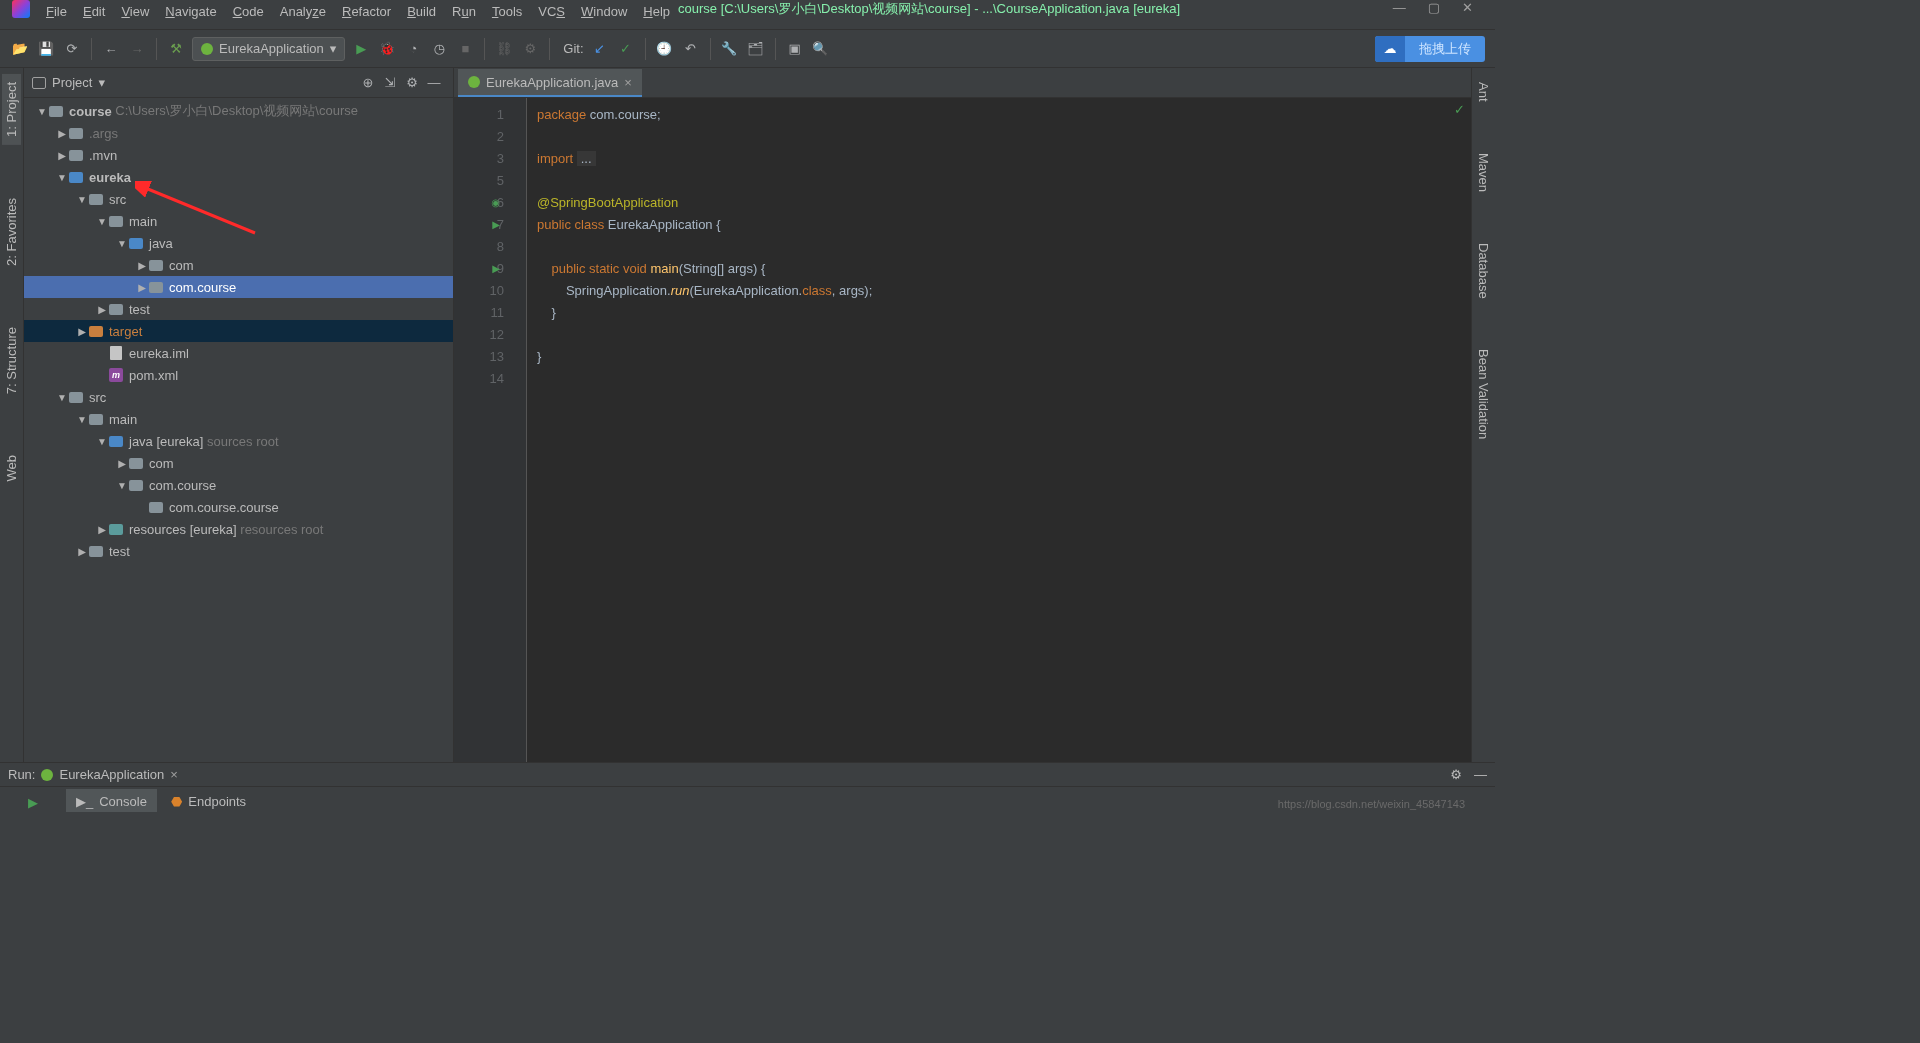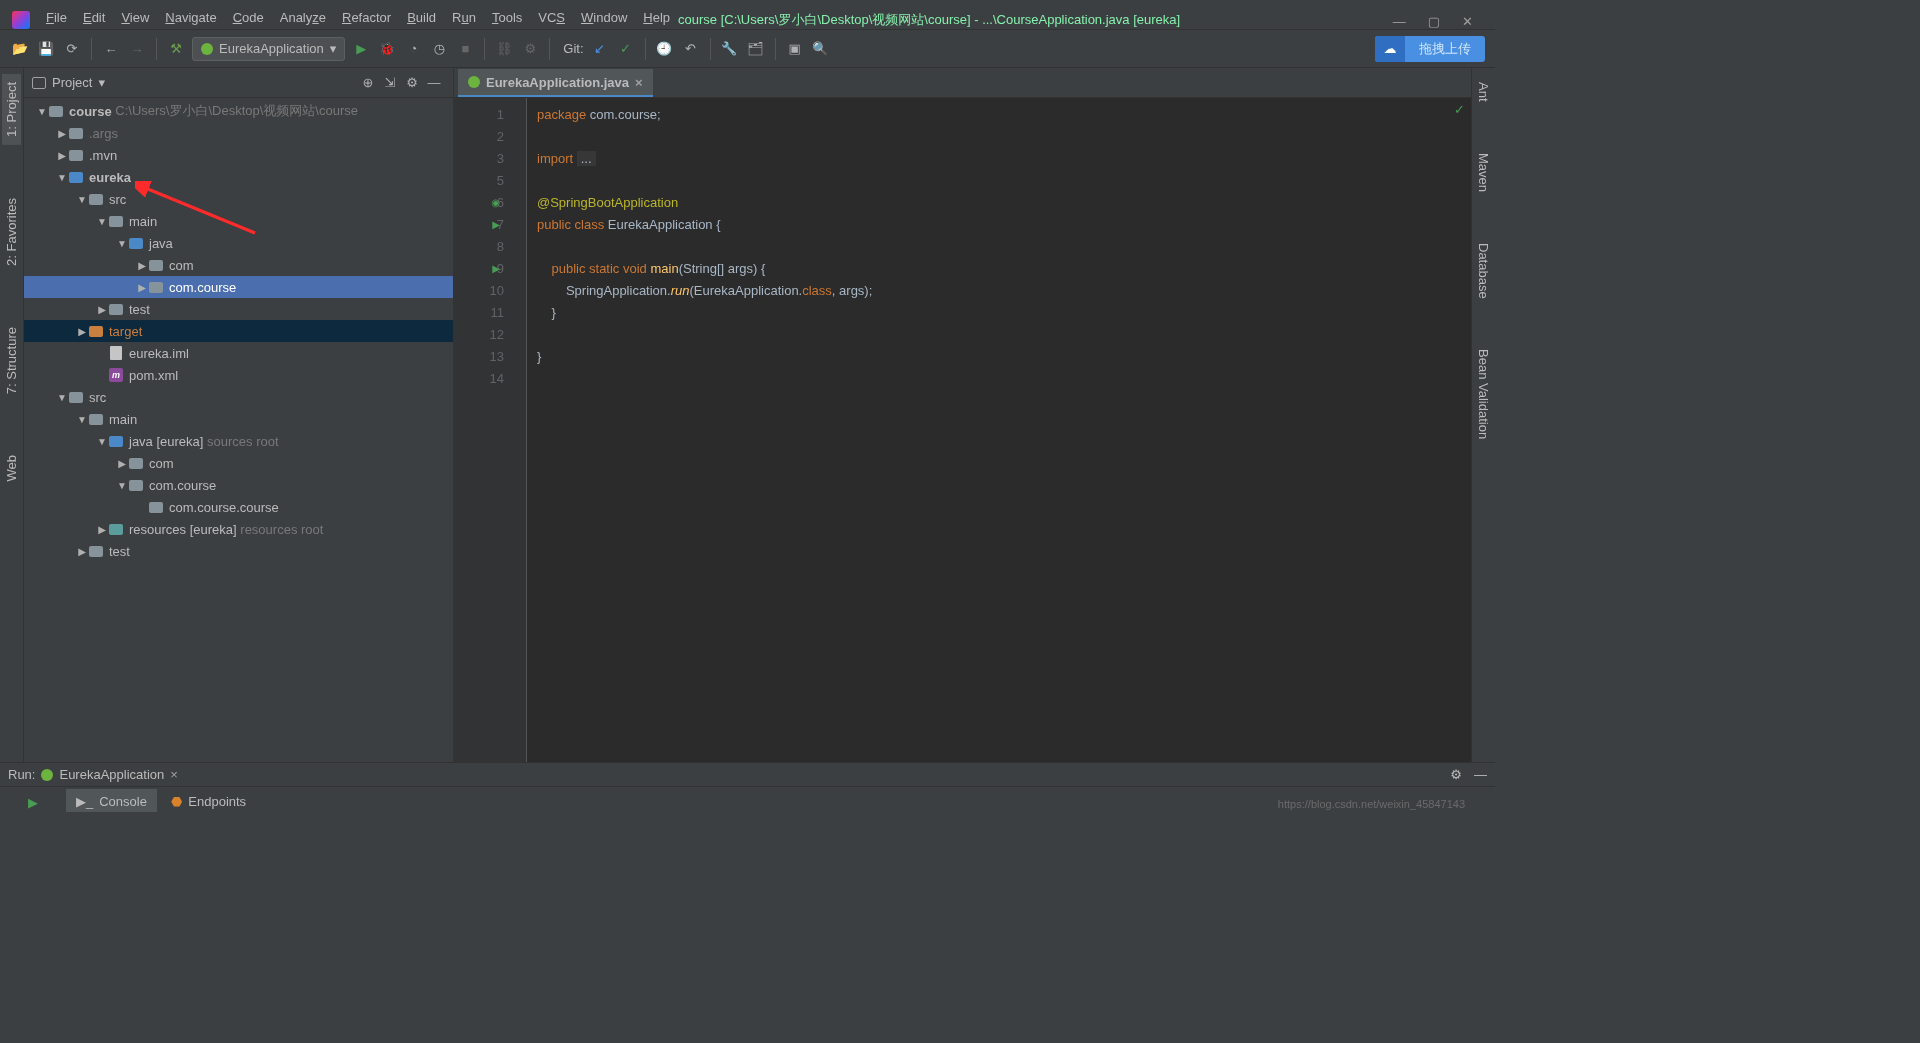--- a/index.html
+++ b/index.html
@@ -1,17 +1,17 @@
 <!DOCTYPE html>
 <html><head>
 <meta charset="utf-8">
 <style>
 * { margin:0; padding:0; box-sizing:border-box; font-family:"Segoe UI",Arial,sans-serif; font-size:13px; }
 body { background:#3c3f41; color:#bbbbbb; width:1495px; height:812px; overflow:hidden; position:relative; }
-.menubar { height:30px; background:#3c3f41; display:flex; align-items:flex-end; padding:0 4px; border-bottom:1px solid #323232; }
+.menubar { height:30px; background:#3c3f41; display:flex; align-items:flex-start; padding:0 4px; border-bottom:1px solid #323232; }
 .menubar .logo { width:18px; height:18px; background:linear-gradient(135deg,#fe315d,#8c41d9,#087cfa); border-radius:3px; margin:0 8px; }
 .menubar .mi { padding:4px 8px; cursor:pointer; }
 .menubar .mi u { text-decoration:underline; }
 .menubar .title { color:#86efac; flex:1; white-space:nowrap; }
 .menubar .winbtns { display:flex; gap:22px; padding-right:18px; color:#a0a0a0; }
 .toolbar { height:38px; background:#3c3f41; display:flex; align-items:center; padding:0 10px; gap:6px; border-bottom:1px solid #323232; }
 .toolbar .tb { width:20px; height:20px; display:flex; align-items:center; justify-content:center; color:#afb1b3; cursor:pointer; }
 .toolbar .sep { width:1px; height:22px; background:#555; margin:0 3px; }
 .toolbar .rundrop { height:24px; background:#4c5052; border:1px solid #5e6060; border-radius:3px; display:flex; align-items:center; padding:0 8px; gap:6px; }
 .toolbar .rundrop .spring{ width:12px;height:12px;border-radius:50%;background:#6db33f;}
@@ -36,21 +36,21 @@
 .tree-row .fico { width:16px; height:14px; margin-right:5px; display:inline-flex;align-items:center;justify-content:center;}
 .fldr{background:#87939a;border-radius:2px;width:14px;height:11px;}
 .fldr.blue{background:#4a88c7;}
 .fldr.orange{background:#c97f3e;}
 .fldr.teal{background:#5b9c9c;}
 .filei{width:12px;height:14px;background:#c5c5c5;border-radius:1px;}
 .mvn{width:14px;height:14px;background:#8b4a9c;border-radius:2px;color:#fff;font-size:9px;text-align:center;line-height:14px;font-style:italic;font-weight:bold;}
 .tree-row .muted{color:#787878;}
 .editor { flex:1; display:flex; flex-direction:column; background:#2b2b2b; position:relative;}
 .ed-tabs { height:30px; background:#3c3f41; display:flex; align-items:flex-end; border-bottom:1px solid #323232; }
-.ed-tab { height:28px; background:#515658; display:flex; align-items:center; padding:0 10px; gap:6px; border-bottom:2px solid #4a88c7; margin-left:4px;font-weight:bold;}
+.ed-tab { height:28px; background:#515658; display:flex; align-items:center; padding:0 10px; gap:6px; border-bottom:2px solid #4a88c7; margin-left:4px;}
 .ed-tab .spring{width:12px;height:12px;border-radius:50%;background:#6db33f;}
 .ed-tab .cls{color:#a0a0a0;cursor:pointer;}
 .ed-body { flex:1; display:flex; font-family:Consolas,monospace; font-size:14px; position:relative;}
 .gutter { width:72px; background:#313335; color:#606366; text-align:right; padding:6px 22px 6px 6px; line-height:22px; position:relative;}
 .gutter .gline{height:22px;}
 .gutter .runicon{position:absolute;right:4px;color:#499c54;font-size:10px;}
 .code { flex:1; padding:6px 0 6px 10px; line-height:22px; color:#a9b7c6; white-space:pre; border-left:1px solid #555;}
 .kw{color:#cc7832;} .ann{color:#bbb529;} .cls{color:#a9b7c6;} .fn{color:#ffc66d;}
 .rightgutter { width:24px; background:#3c3f41; border-left:1px solid #323232; display:flex;flex-direction:column;align-items:center;padding-top:6px;gap:35px;}
 .rightgutter .vtab{writing-mode:vertical-rl;padding:8px 2px;cursor:pointer;}

